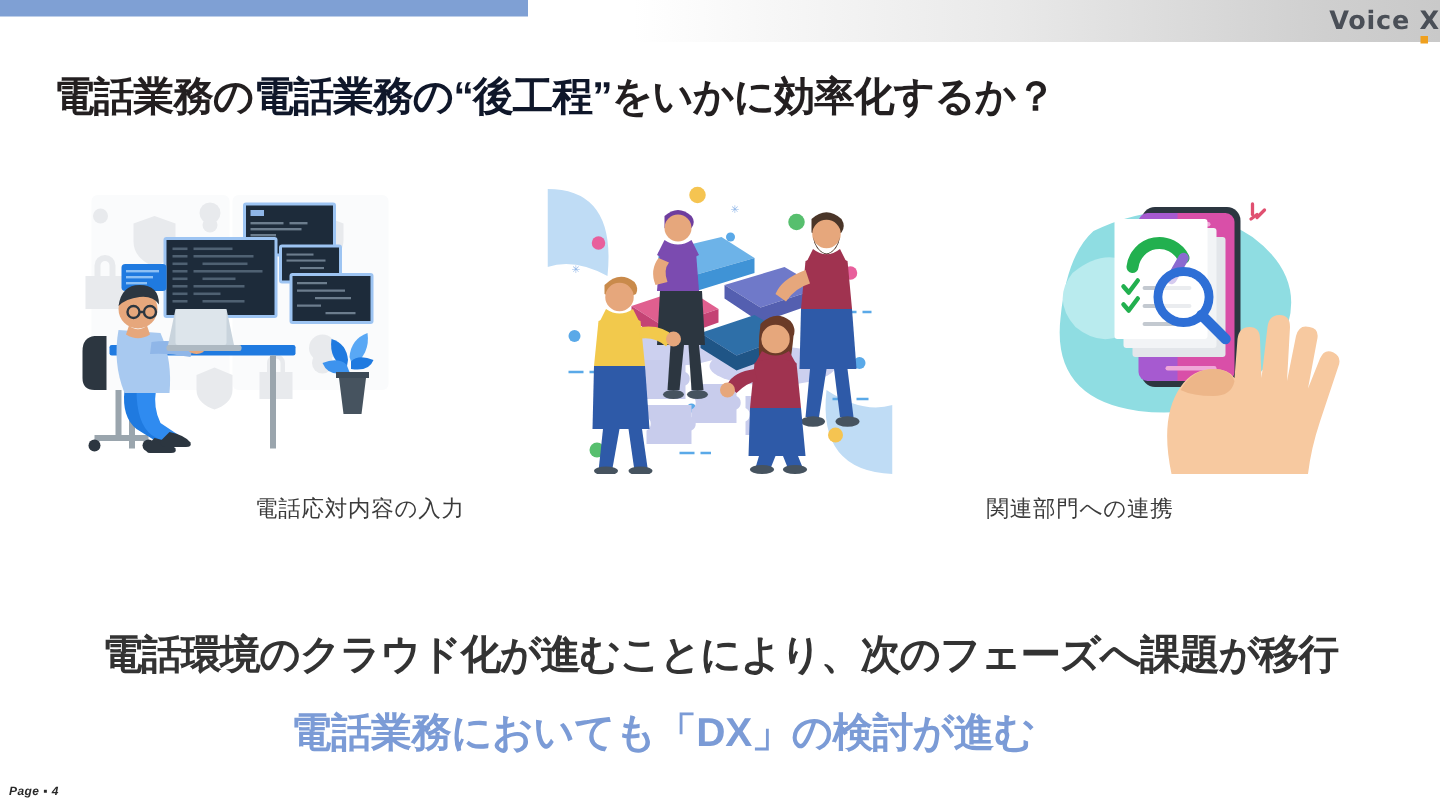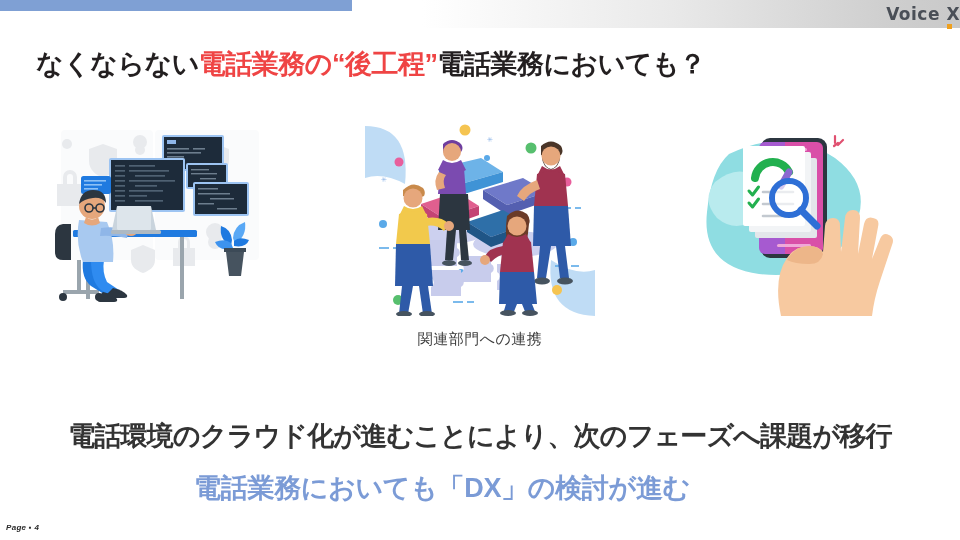--- a/index.html
+++ b/index.html
@@ -60,21 +60,21 @@
   
   .title {
     position: absolute;
     left: 36px; top: 46px;
     font-size: 27px;
     font-weight: bold;
     color: #231f20;
     letter-spacing: -0.5px;
     white-space: nowrap;
   }
-  .title .hl { color: #ef4444; }
+  .title .hl { color: #0f172a; }
 
   
   .panels {
     position: absolute;
     left: 0; top: 120px;
     width: 960px; height: 200px;
     display: flex;
   }
   .panel {
     flex: 1 1 0;
@@ -144,21 +144,21 @@
 
 <div class="header-gradient"></div>
 <div class="header-bluebar"></div>
 
 <div class="logo">
   <span class="logo-text">Voice X</span>
   <span class="logo-sq-blue"></span>
   <span class="logo-sq-orange"></span>
 </div>
 
-<div class="title"><span>なくならない</span><span class="hl">電話業務の“後工程”</span><span>電話業務においても？</span></div>
+<div class="title"><span>電話業務の</span><span class="hl">電話業務の“後工程”</span><span>をいかに効率化するか？</span></div>
 
 <div class="panels">
 
   <div class="panel">
     <svg class="art" viewBox="0 0 230 196">
 
       <rect x="16" y="10" width="92" height="130" rx="4" fill="#fafbfc"></rect>
       <rect x="110" y="10" width="104" height="130" rx="4" fill="#fafbfc"></rect>
 
       <g fill="#e8eaed">
@@ -464,19 +464,20 @@
 
       <g>
         <path d="M96 196 q-8 -38 6 -58 q8 -12 22 -12 q10 0 14 6 l2 -26 q1 -8 8 -8 q7 0 7 8 l1 26 l4 -34 q1 -8 8 -8 q7 0 7 8 l-2 36 l6 -30 q2 -8 9 -6 q7 1 5 9 l-6 32 l8 -20 q3 -7 9 -4 q6 3 3 10 l-12 36 q-6 18 -8 35z" fill="#f7c9a0"></path>
         <path d="M102 140 q8 -14 22 -14 q11 0 14 8 q-2 10 -14 10 q-14 0 -22 -4z" fill="#edb689"></path>
       </g>
     </svg>
   </div>
 </div>
 
 <div class="captions">
+  <div class="caption">電話応対内容の入力</div>
   <div class="caption">関連部門への連携</div>
 </div>
 
 <div class="line1">電話環境のクラウド化が進むことにより、次のフェーズへ課題が移行</div>
 <div class="line2">電話業務においても「DX」の検討が進む</div>
 
 <div class="pagenum">Page ▪ 4</div>
 
 </body></html>

